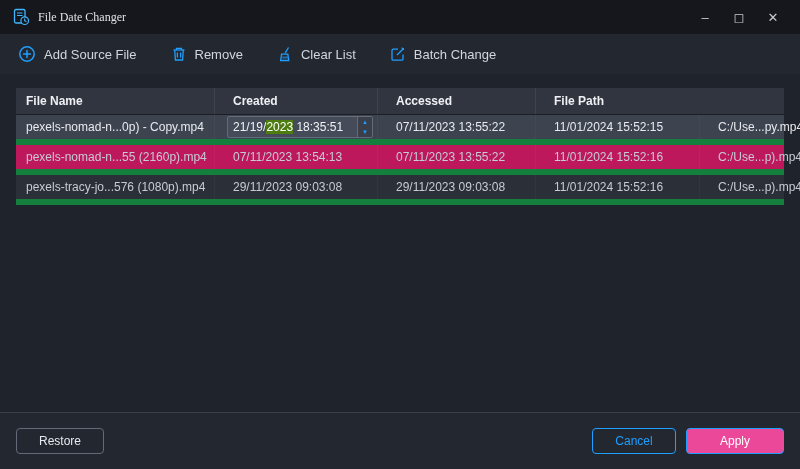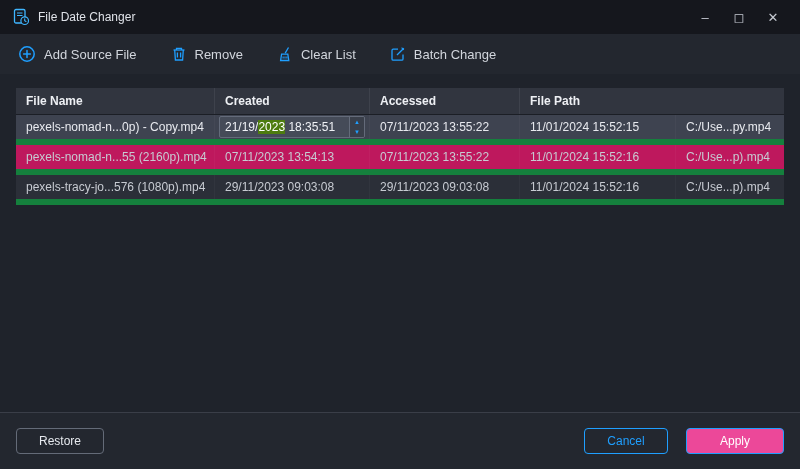--- a/index.html
+++ b/index.html
@@ -17,21 +17,21 @@
   }
 
   
   .titlebar {
     height: 34px; flex: 0 0 34px;
     background: #15171d;
     display: flex; align-items: center; justify-content: space-between;
     padding: 0 10px 0 12px;
   }
   .title-left { display: flex; align-items: center; gap: 8px; }
-  .app-title { font-size: 12px; color: #dfe2e8; }
+  .app-title { font-size: 12px; color: #dfe2e8; font-family: Liberation Serif, serif; }
   .win-controls { display: flex; align-items: center; }
   .win-btn {
     width: 34px; height: 28px;
     display: flex; align-items: center; justify-content: center;
     color: #c6cad2; font-size: 13px; cursor: default;
   }
 
   
   .toolbar {
     height: 40px; flex: 0 0 40px;
@@ -48,20 +48,21 @@
     flex: 1 1 auto;
     background: #1f232b;
     padding: 14px 16px 0 16px;
     overflow: hidden;
   }
   .table { width: 768px; font-size: 12px; }
   .trow {
     display: grid;
     grid-template-columns: 199px 155px 150px 156px 108px;
     align-items: center;
+    gap: 8px;
   }
   .thead {
     height: 27px;
     background: #31353f;
     font-weight: bold; color: #eef0f4;
     border-bottom: 1px solid #1b1e25;
   }
   .thead .cell { border-right: 1px solid #3e424c; }
   .thead .cell:last-child { border-right: none; }
   .cell {
@@ -112,21 +113,21 @@
   }
 
   
   .footer {
     height: 57px; flex: 0 0 57px;
     background: #23272f;
     border-top: 1px solid #3a3e48;
     display: flex; align-items: center; justify-content: space-between;
     padding: 0 16px;
   }
-  .footer-right { display: flex; gap: 18px; }
+  .footer-right { display: flex; gap: 10px; }
   .btn {
     height: 26px;
     border-radius: 4px;
     font-size: 12px;
     display: inline-flex; align-items: center; justify-content: center;
     cursor: default;
   }
   .btn-restore {
     min-width: 88px; padding: 0 20px;
     background: transparent; border: 1px solid #646b78; color: #e6e9ee;

